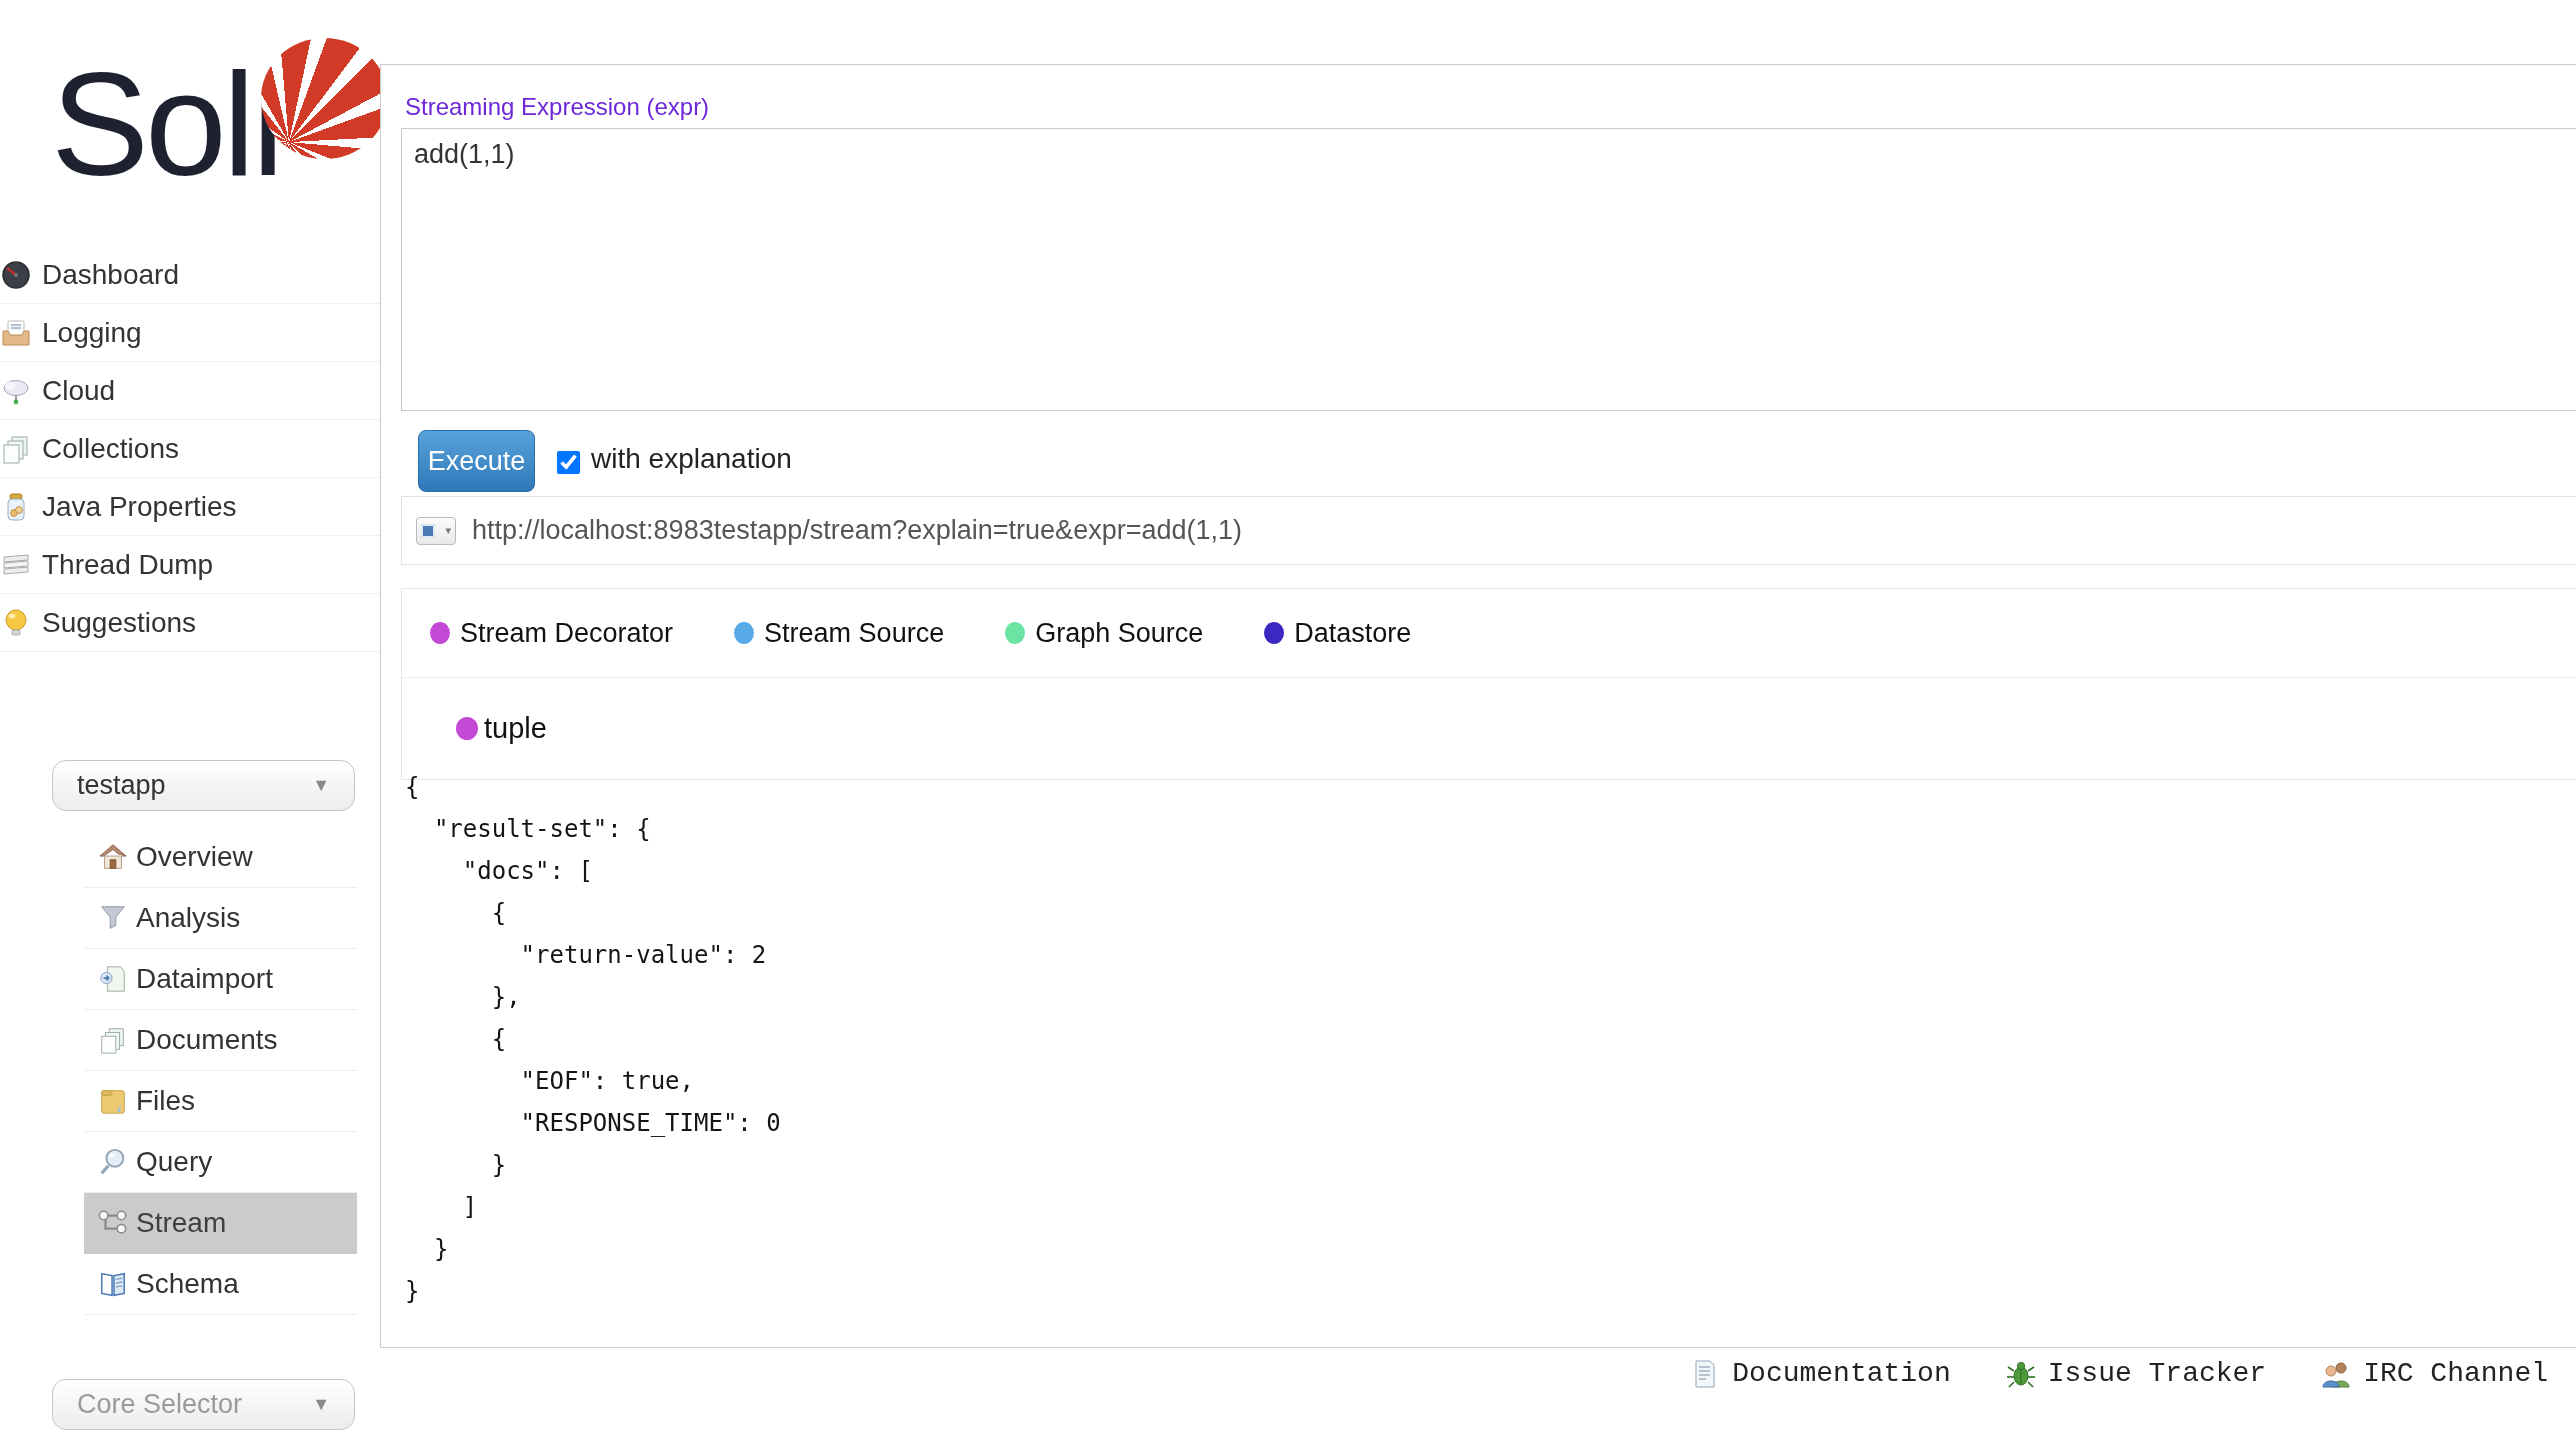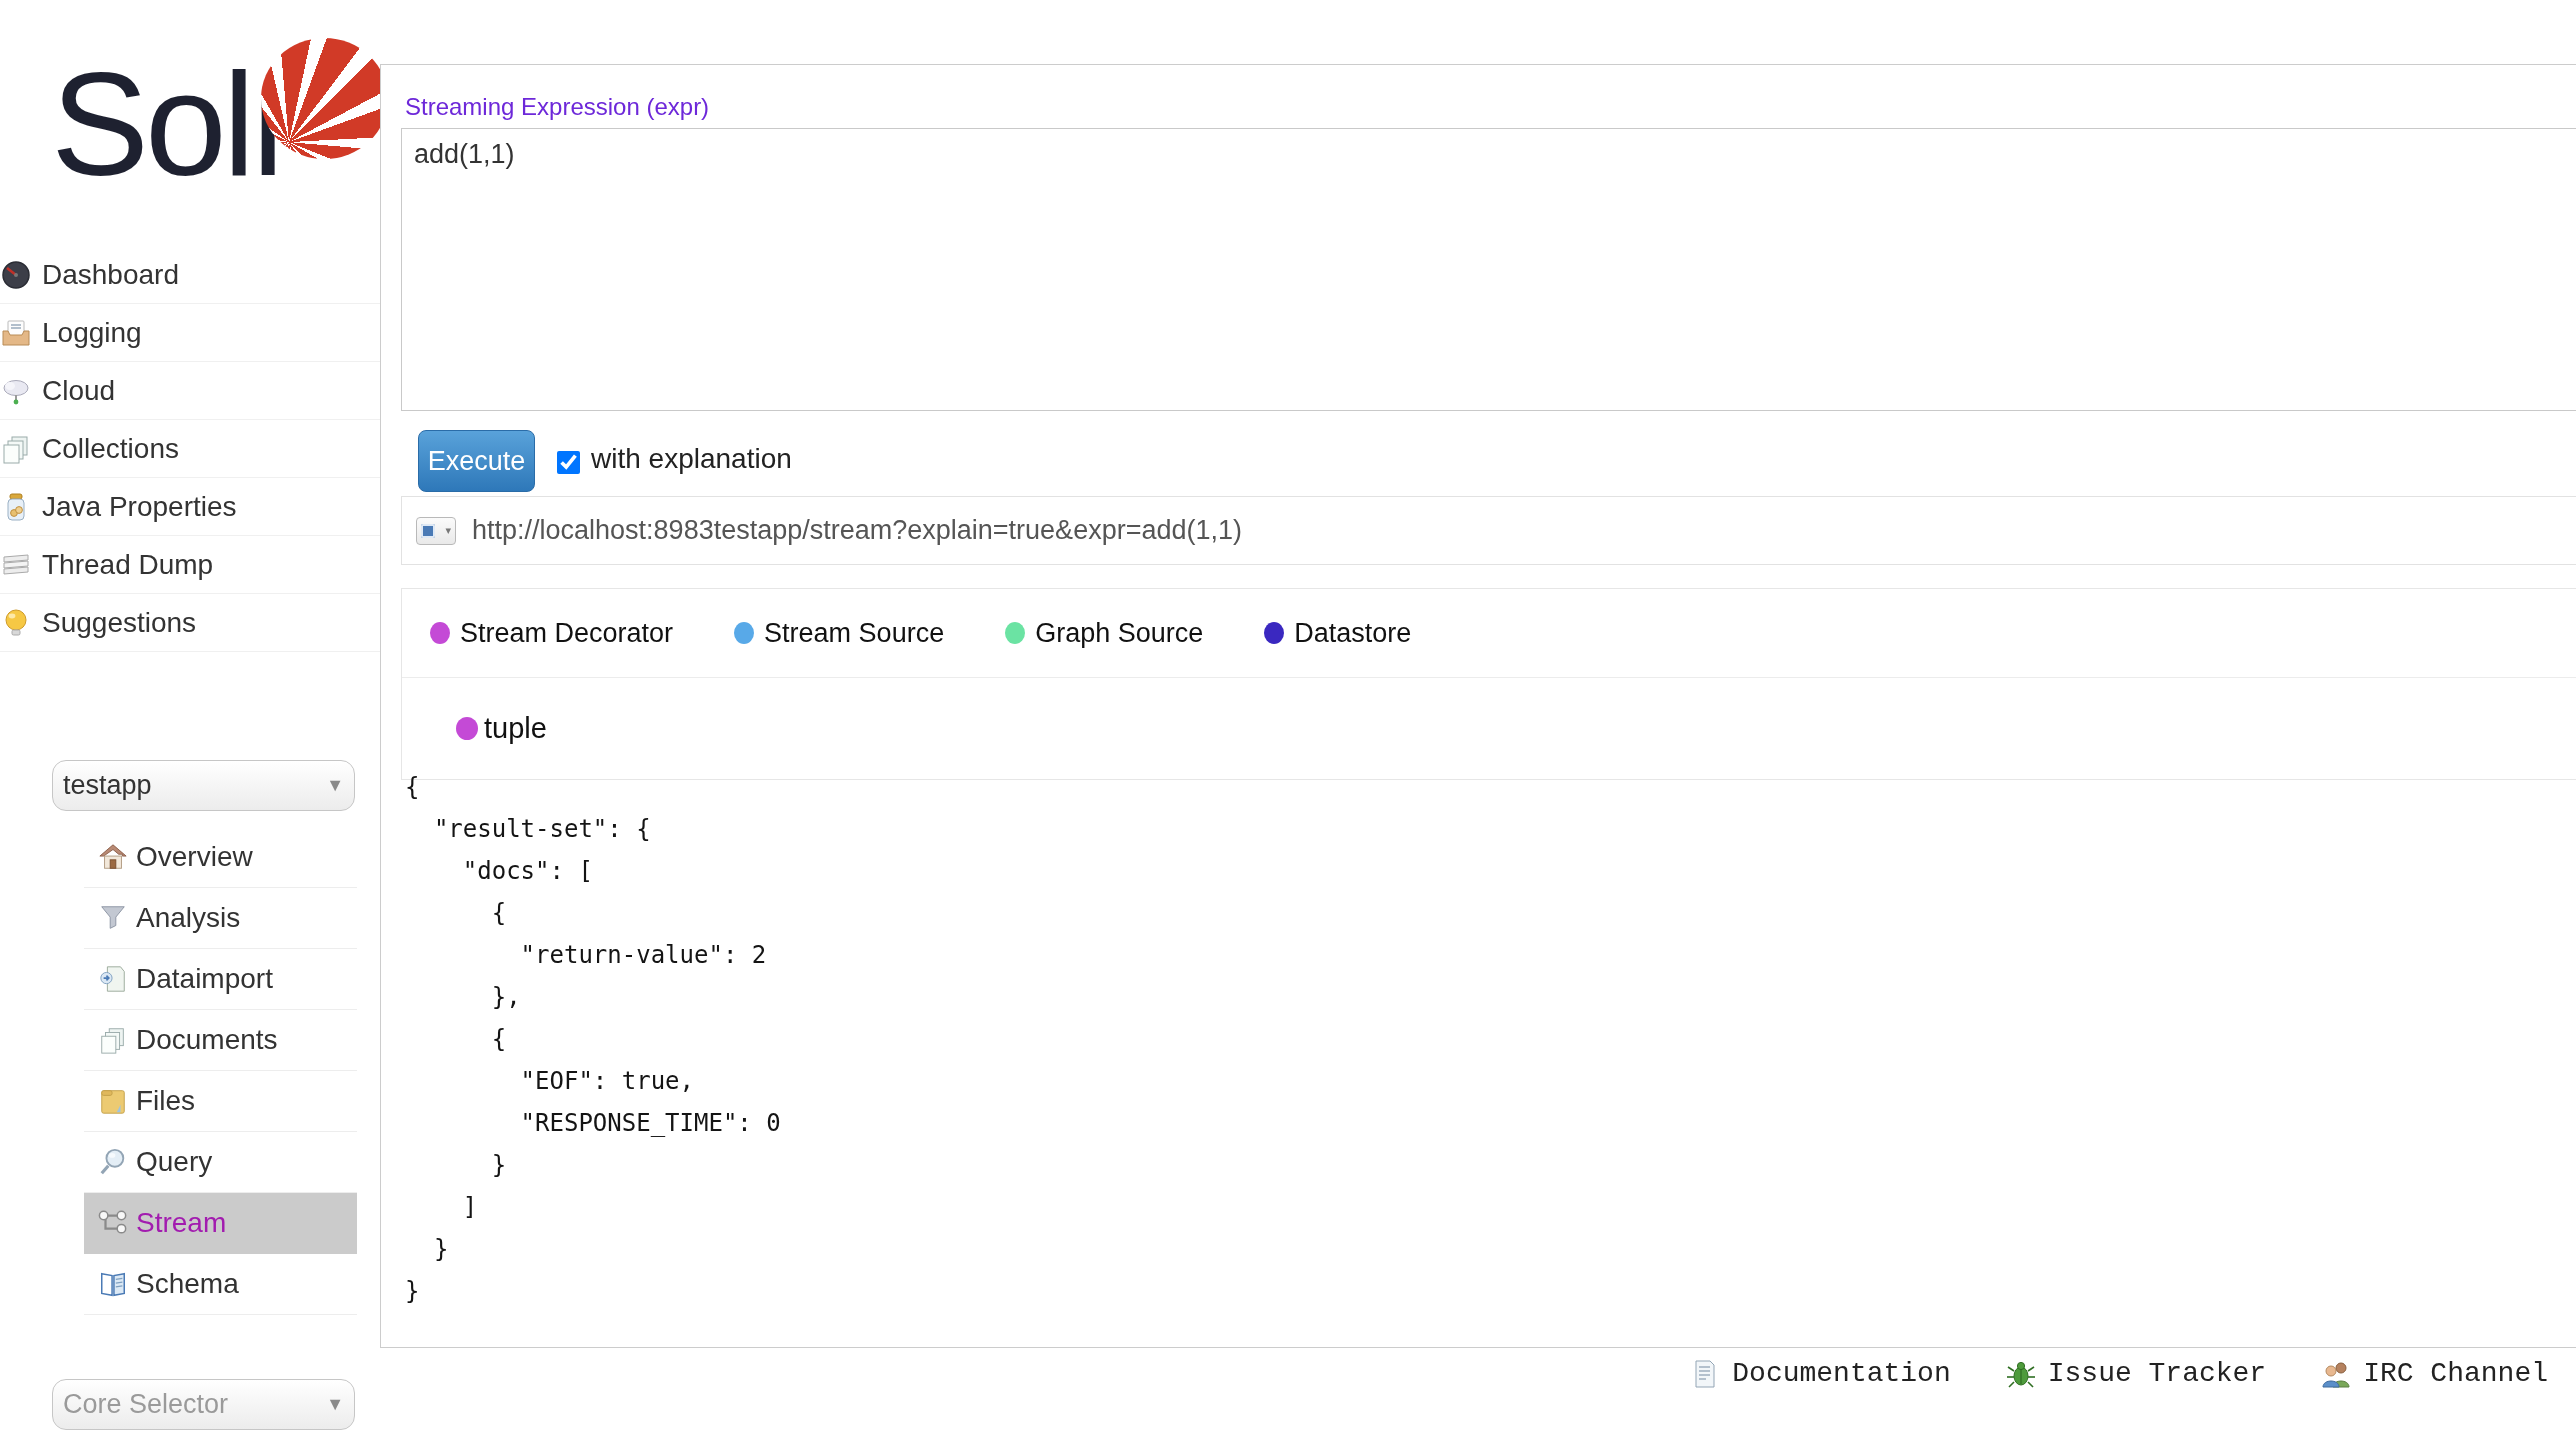--- a/index.html
+++ b/index.html
@@ -10,32 +10,32 @@
   #sidebar{position:absolute;left:0;top:0;width:381px;height:1437px;background:#fff;}
   .logo{position:absolute;left:51px;top:30px;width:317px;height:198px;}
   .logo-text{font-size:147px;font-weight:300;color:#1e2130;letter-spacing:-4px;line-height:188px;}
   .logo-burst{position:absolute;left:210px;top:8px;width:127px;height:121px;border-radius:50%;
     background:repeating-conic-gradient(from 205deg at 22% 86%, #d13a27 0deg 17deg, #ffffff 17deg 25deg);}
   .menu{position:absolute;left:0;top:246px;width:381px;}
   .menu-item{height:57px;display:flex;align-items:center;border-bottom:1px solid #f0f0f0;cursor:pointer;}
   .menu-item .mi-icon{width:32px;height:32px;margin-right:10px;flex:0 0 32px;}
   .menu-item .mi-label{font-size:28px;color:#333;}
   .pseudo-select{position:absolute;left:52px;width:303px;height:51px;border:1px solid #c6c6c6;border-radius:14px;
-    background:linear-gradient(#ffffff,#ececec);display:flex;align-items:center;padding:0 10px;box-sizing:border-box;cursor:pointer;}
+    background:linear-gradient(#ffffff,#ececec);display:flex;align-items:center;padding:0 24px;box-sizing:border-box;cursor:pointer;}
   .pseudo-select .ps-label{flex:1;font-size:27px;color:#333;}
   .pseudo-select .ps-caret{font-size:18px;color:#8a8a8a;}
   #core-dropdown{top:760px;}
   #core-selector{top:1379px;}
   #core-selector .ps-label{color:#9a9a9a;}
   .submenu{position:absolute;left:0;top:827px;width:357px;}
   .submenu-item{height:60px;display:flex;align-items:center;margin-left:84px;padding-left:14px;border-bottom:1px solid #ededed;cursor:pointer;}
   .submenu-item .mi-icon{width:30px;height:30px;margin-right:8px;flex:0 0 30px;}
   .submenu-item .mi-label{font-size:28px;color:#333;}
   .submenu-item.selected{background:#cbcbcb;border-bottom:1px solid #cbcbcb;}
-  .submenu-item.selected .mi-label{color:#a21caf;}
+  .submenu-item.selected .mi-label{color:#404040;}
 
   
   #main-panel{position:absolute;left:380px;top:64px;width:2218px;height:1284px;border:1px solid #cccccc;background:#fff;box-sizing:border-box;}
   .expr-label{position:absolute;left:24px;top:28px;font-size:24px;color:#6d28d9;}
   #expr-textarea{position:absolute;left:20px;top:63px;width:2228px;height:283px;border:1px solid #c9c9c9;
     font-family:"Liberation Sans",sans-serif;font-size:27px;color:#333;padding:10px 12px;box-sizing:border-box;resize:none;outline:none;}
   #execute-btn{position:absolute;left:37px;top:365px;width:117px;height:62px;border:1px solid #2a6ca8;border-radius:8px;
     background:linear-gradient(#59a2da,#2e78b9);color:#fff;font-size:27px;font-family:"Liberation Sans",sans-serif;cursor:pointer;}
   #explain-checkbox{position:absolute;left:172px;top:383px;width:23px;height:23px;cursor:pointer;}
   .explain-label{position:absolute;left:210px;top:378px;font-size:28px;color:#222;}

